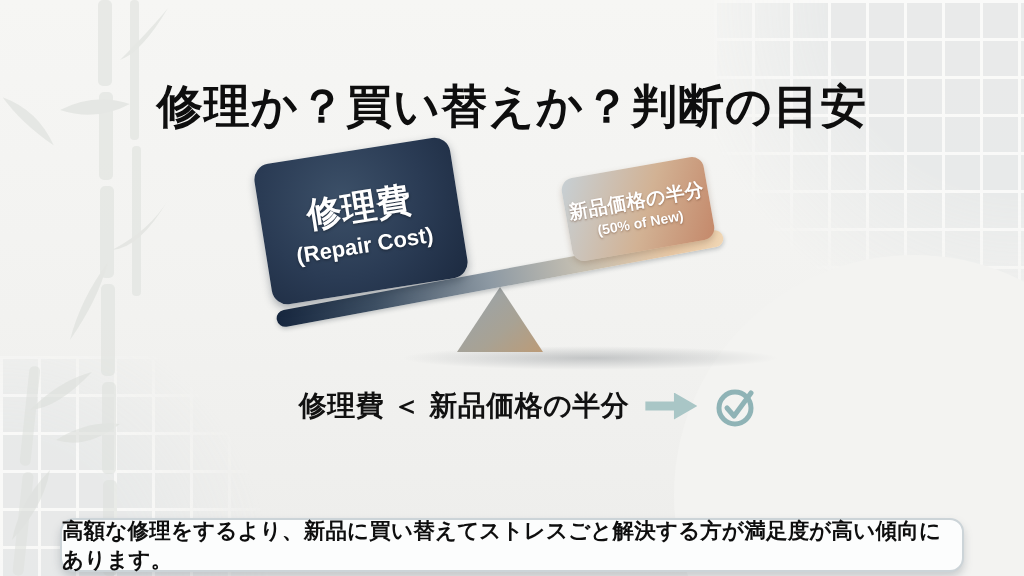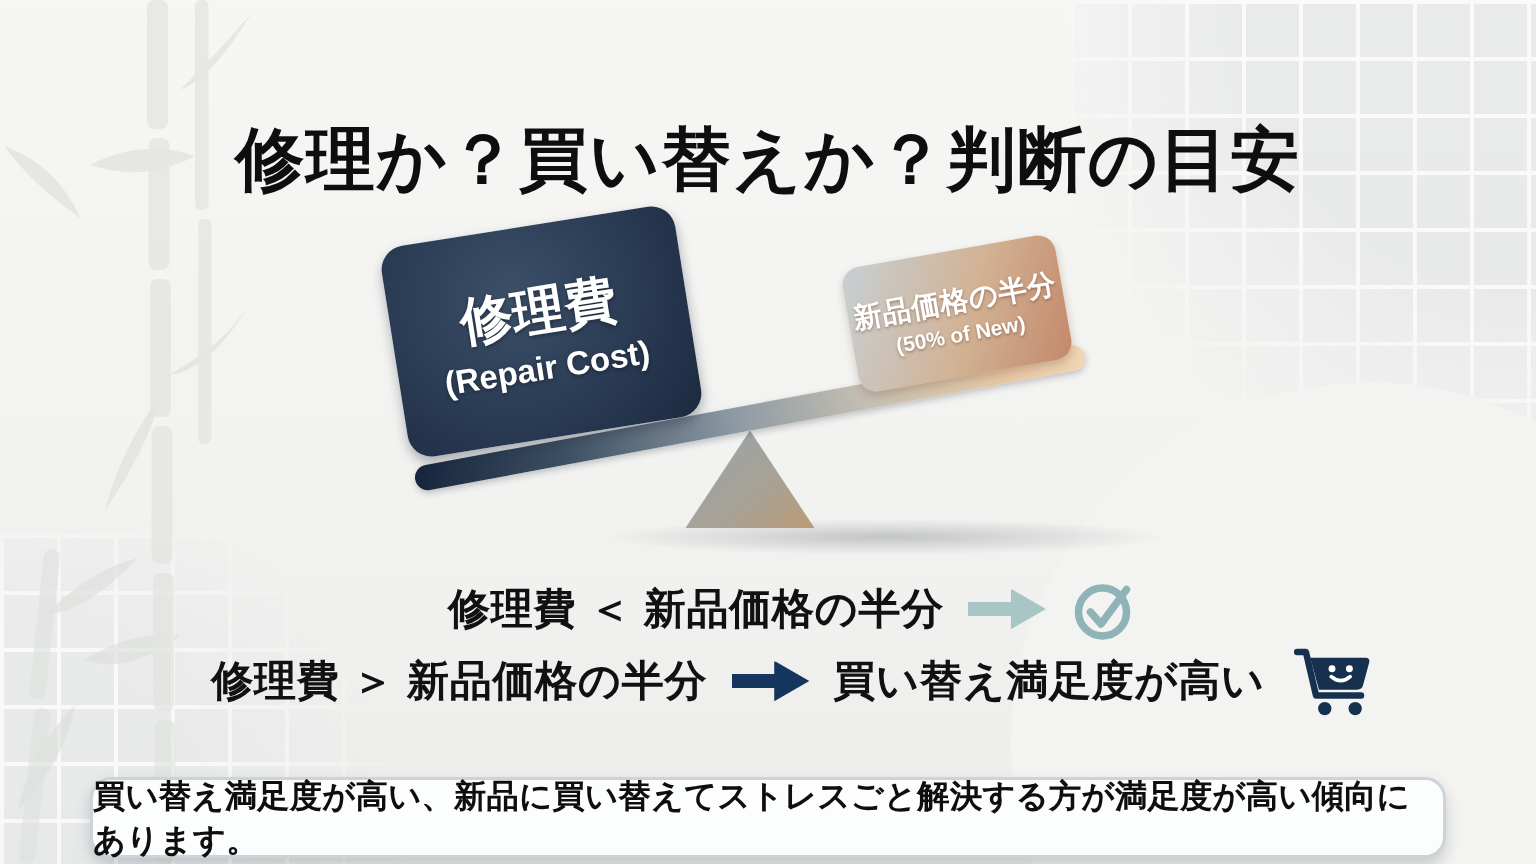--- a/index.html
+++ b/index.html
@@ -147,34 +147,18 @@
     <span>修理費 ＜ 新品価格の半分</span>
     <span class="block-arrow arrow-teal"></span>
     <span class="rule-icon">
       <svg width="46" height="46" viewBox="0 0 46 46">
         <circle cx="22" cy="25" r="16" fill="none" stroke="#8fb3b6" stroke-width="5"></circle>
         <path d="M14 25 L21 33 L38 10" fill="none" stroke="#8fb3b6" stroke-width="5" stroke-linecap="round" stroke-linejoin="round"></path>
       </svg>
     </span>
   </div>
 
-  <div class="rule-row r2">
-    <span>修理費 ＞ 新品価格の半分</span>
-    <span class="block-arrow arrow-navy"></span>
-    <span>買い替え満足度が高い</span>
-    <span class="rule-icon">
-      <svg width="58" height="52" viewBox="0 0 60 52">
-        <path d="M6 6 H12 L19 36 H50" fill="none" stroke="#16304f" stroke-width="4.5" stroke-linecap="round" stroke-linejoin="round"></path>
-        <path d="M15 10 H53 Q56.5 10 55.6 13.4 L51.4 29 Q50.6 32 47.4 32 H21 Z" fill="#16304f"></path>
-        <circle cx="25" cy="45" r="4.6" fill="#16304f"></circle>
-        <circle cx="46" cy="45" r="4.6" fill="#16304f"></circle>
-        <circle cx="30" cy="17.5" r="2.4" fill="#ffffff"></circle>
-        <circle cx="42" cy="17.5" r="2.4" fill="#ffffff"></circle>
-        <path d="M29.5 23 Q36 28.5 42.5 23" fill="none" stroke="#ffffff" stroke-width="2.6" stroke-linecap="round"></path>
-      </svg>
-    </span>
-  </div>
 
   <div class="banner">
-    <span>買い替え満足度が高い、新品に買い替えてストレスごと解決する方が満足度が高い傾向にあります。</span>
+    <span>高額な修理をするより、新品に買い替えてストレスごと解決する方が満足度が高い傾向にあります。</span>
   </div>
 
 </div>
 
 </body></html>

